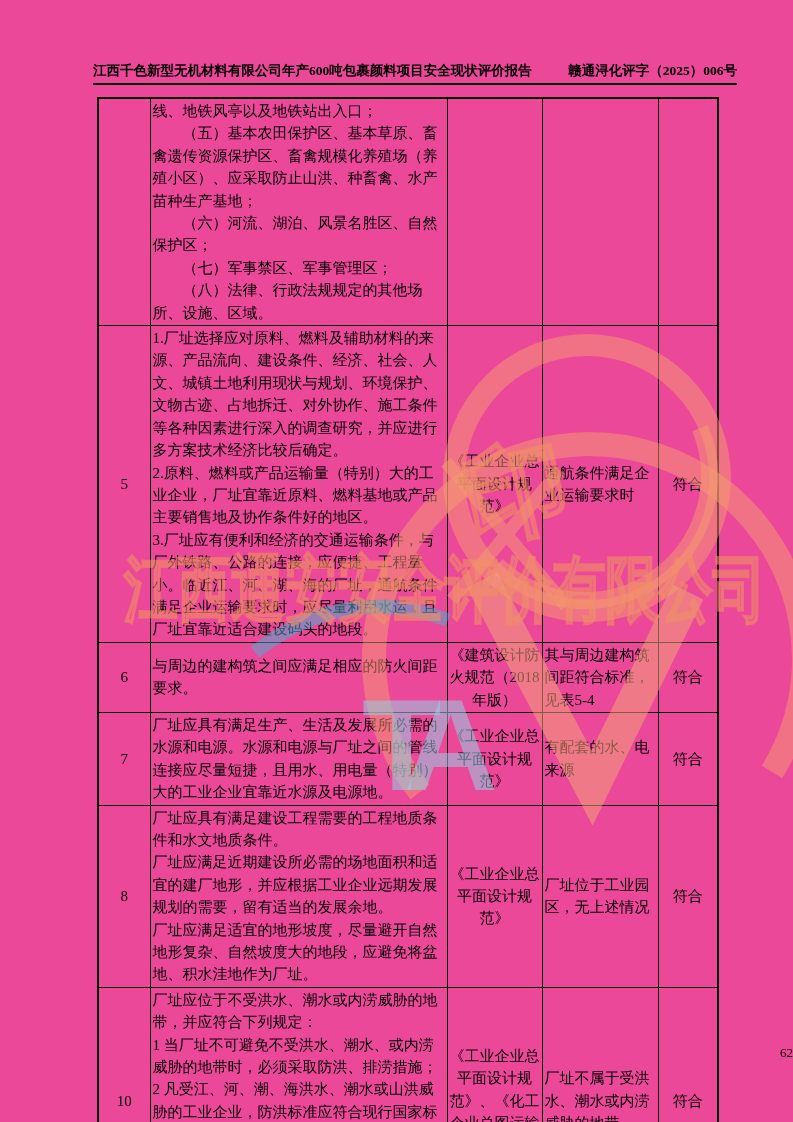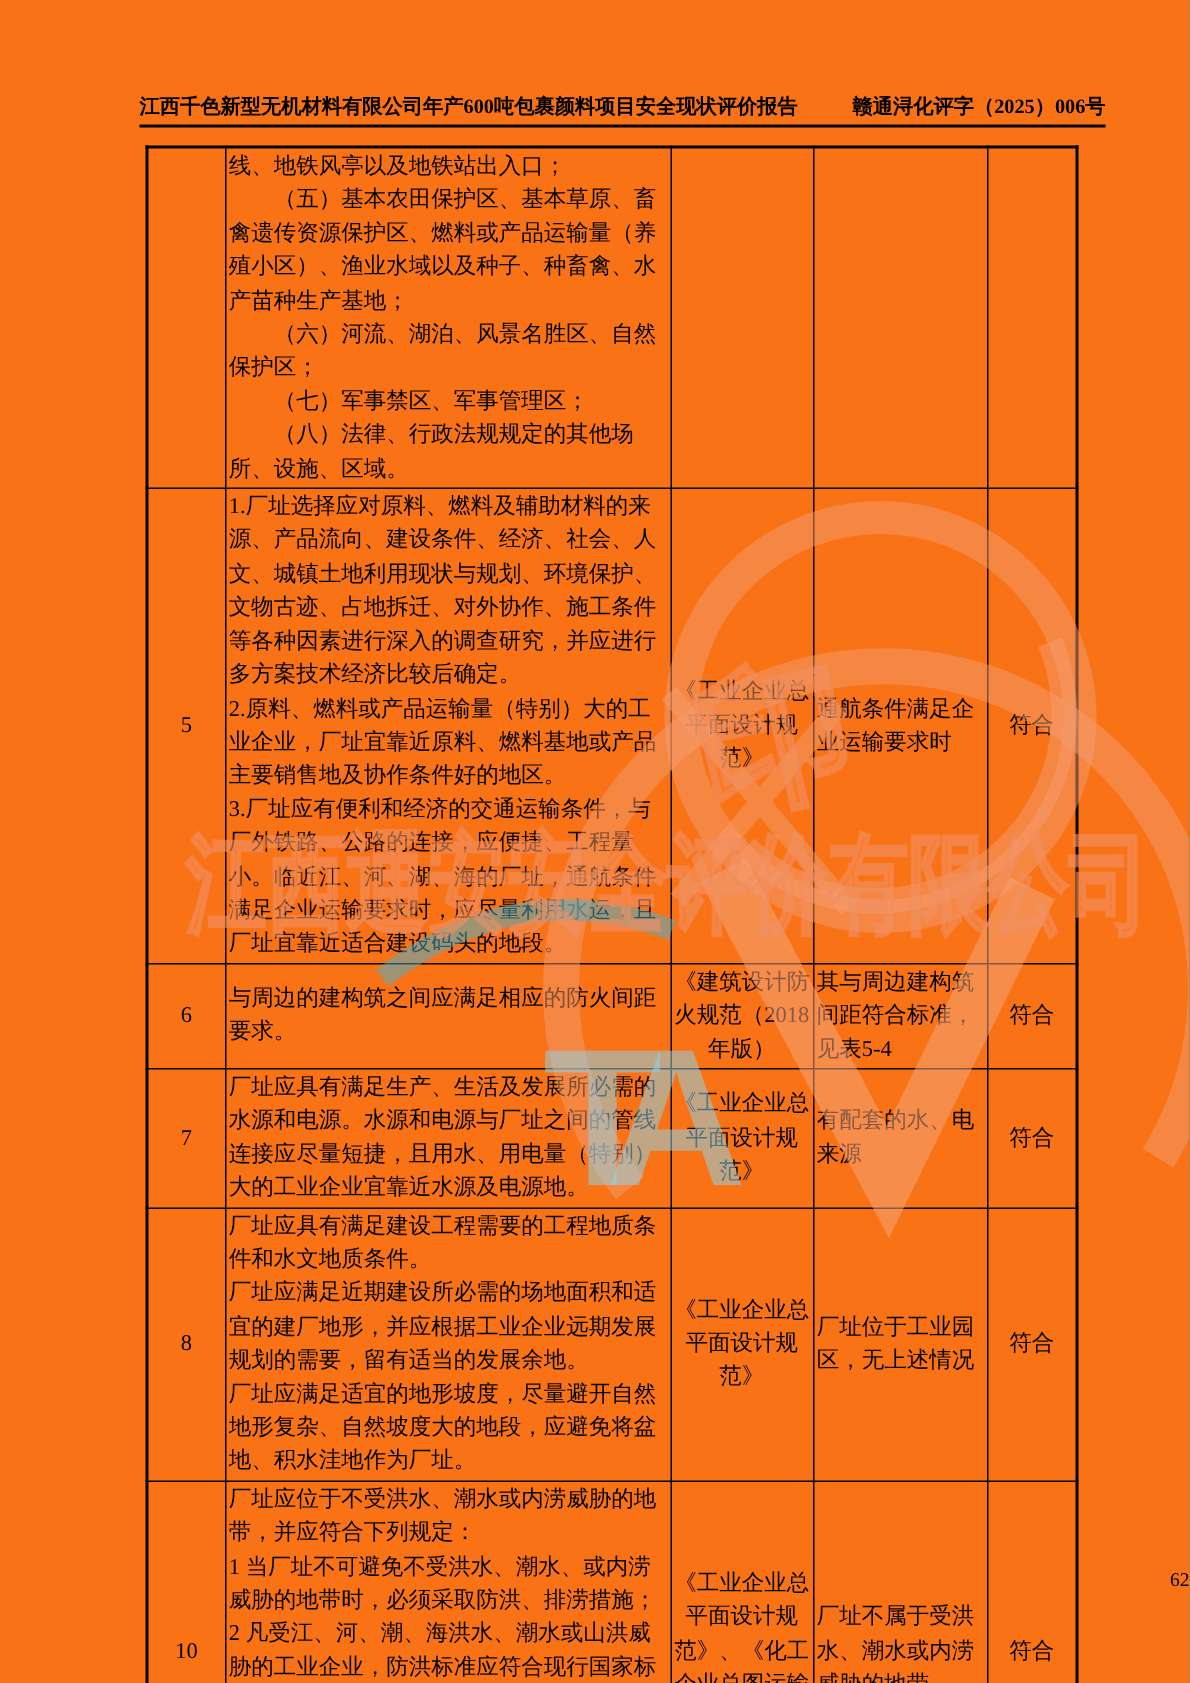--- a/index.html
+++ b/index.html
@@ -1,17 +1,17 @@
 <!DOCTYPE html>
 <html><head>
 <meta charset="utf-8">
 <style>
   html,body{margin:0;padding:0;background:#888;}
   .page{
-    position:relative;width:793px;height:1122px;margin:0 auto;background:#f97316;
+    position:relative;width:793px;height:1122px;margin:0 auto;background:#ec4899;
     font-family:"Liberation Serif","DejaVu Serif",serif;color:#000;overflow:hidden;
   }
   
   .header{
     position:absolute;left:93px;top:52px;width:644px;height:33px;
     border-bottom:2px solid #000;
     display:flex;justify-content:space-between;align-items:flex-end;
     font-weight:bold;font-size:13.5px;line-height:1.25;padding-bottom:3px;box-sizing:border-box;
   }
   .h-left{white-space:nowrap;}
@@ -67,21 +67,21 @@
       <col style="width:52px">
         <col style="width:297px">
         <col style="width:95px">
         <col style="width:116px">
         <col style="width:60px">
     </colgroup>
     <tbody>
         <tr class="r0">
       <td class="no"></td>
       <td class="req">线、地铁风亭以及地铁站出入口；
-　　（五）基本农田保护区、基本草原、畜禽遗传资源保护区、燃料或产品运输量（养殖小区）、渔业水域以及种子、种畜禽、水产苗种生产基地；
+　　（五）基本农田保护区、基本草原、畜禽遗传资源保护区、畜禽规模化养殖场（养殖小区）、应采取防止山洪、种畜禽、水产苗种生产基地；
 　　（六）河流、湖泊、风景名胜区、自然保护区；
 　　（七）军事禁区、军事管理区；
 　　（八）法律、行政法规规定的其他场所、设施、区域。</td>
       <td class="std"></td>
       <td class="status"></td>
       <td class="res"></td>
     </tr>
     <tr class="r5">
       <td class="no">5</td>
       <td class="req">1.厂址选择应对原料、燃料及辅助材料的来源、产品流向、建设条件、经济、社会、人文、城镇土地利用现状与规划、环境保护、文物古迹、占地拆迁、对外协作、施工条件等各种因素进行深入的调查研究，并应进行多方案技术经济比较后确定。

